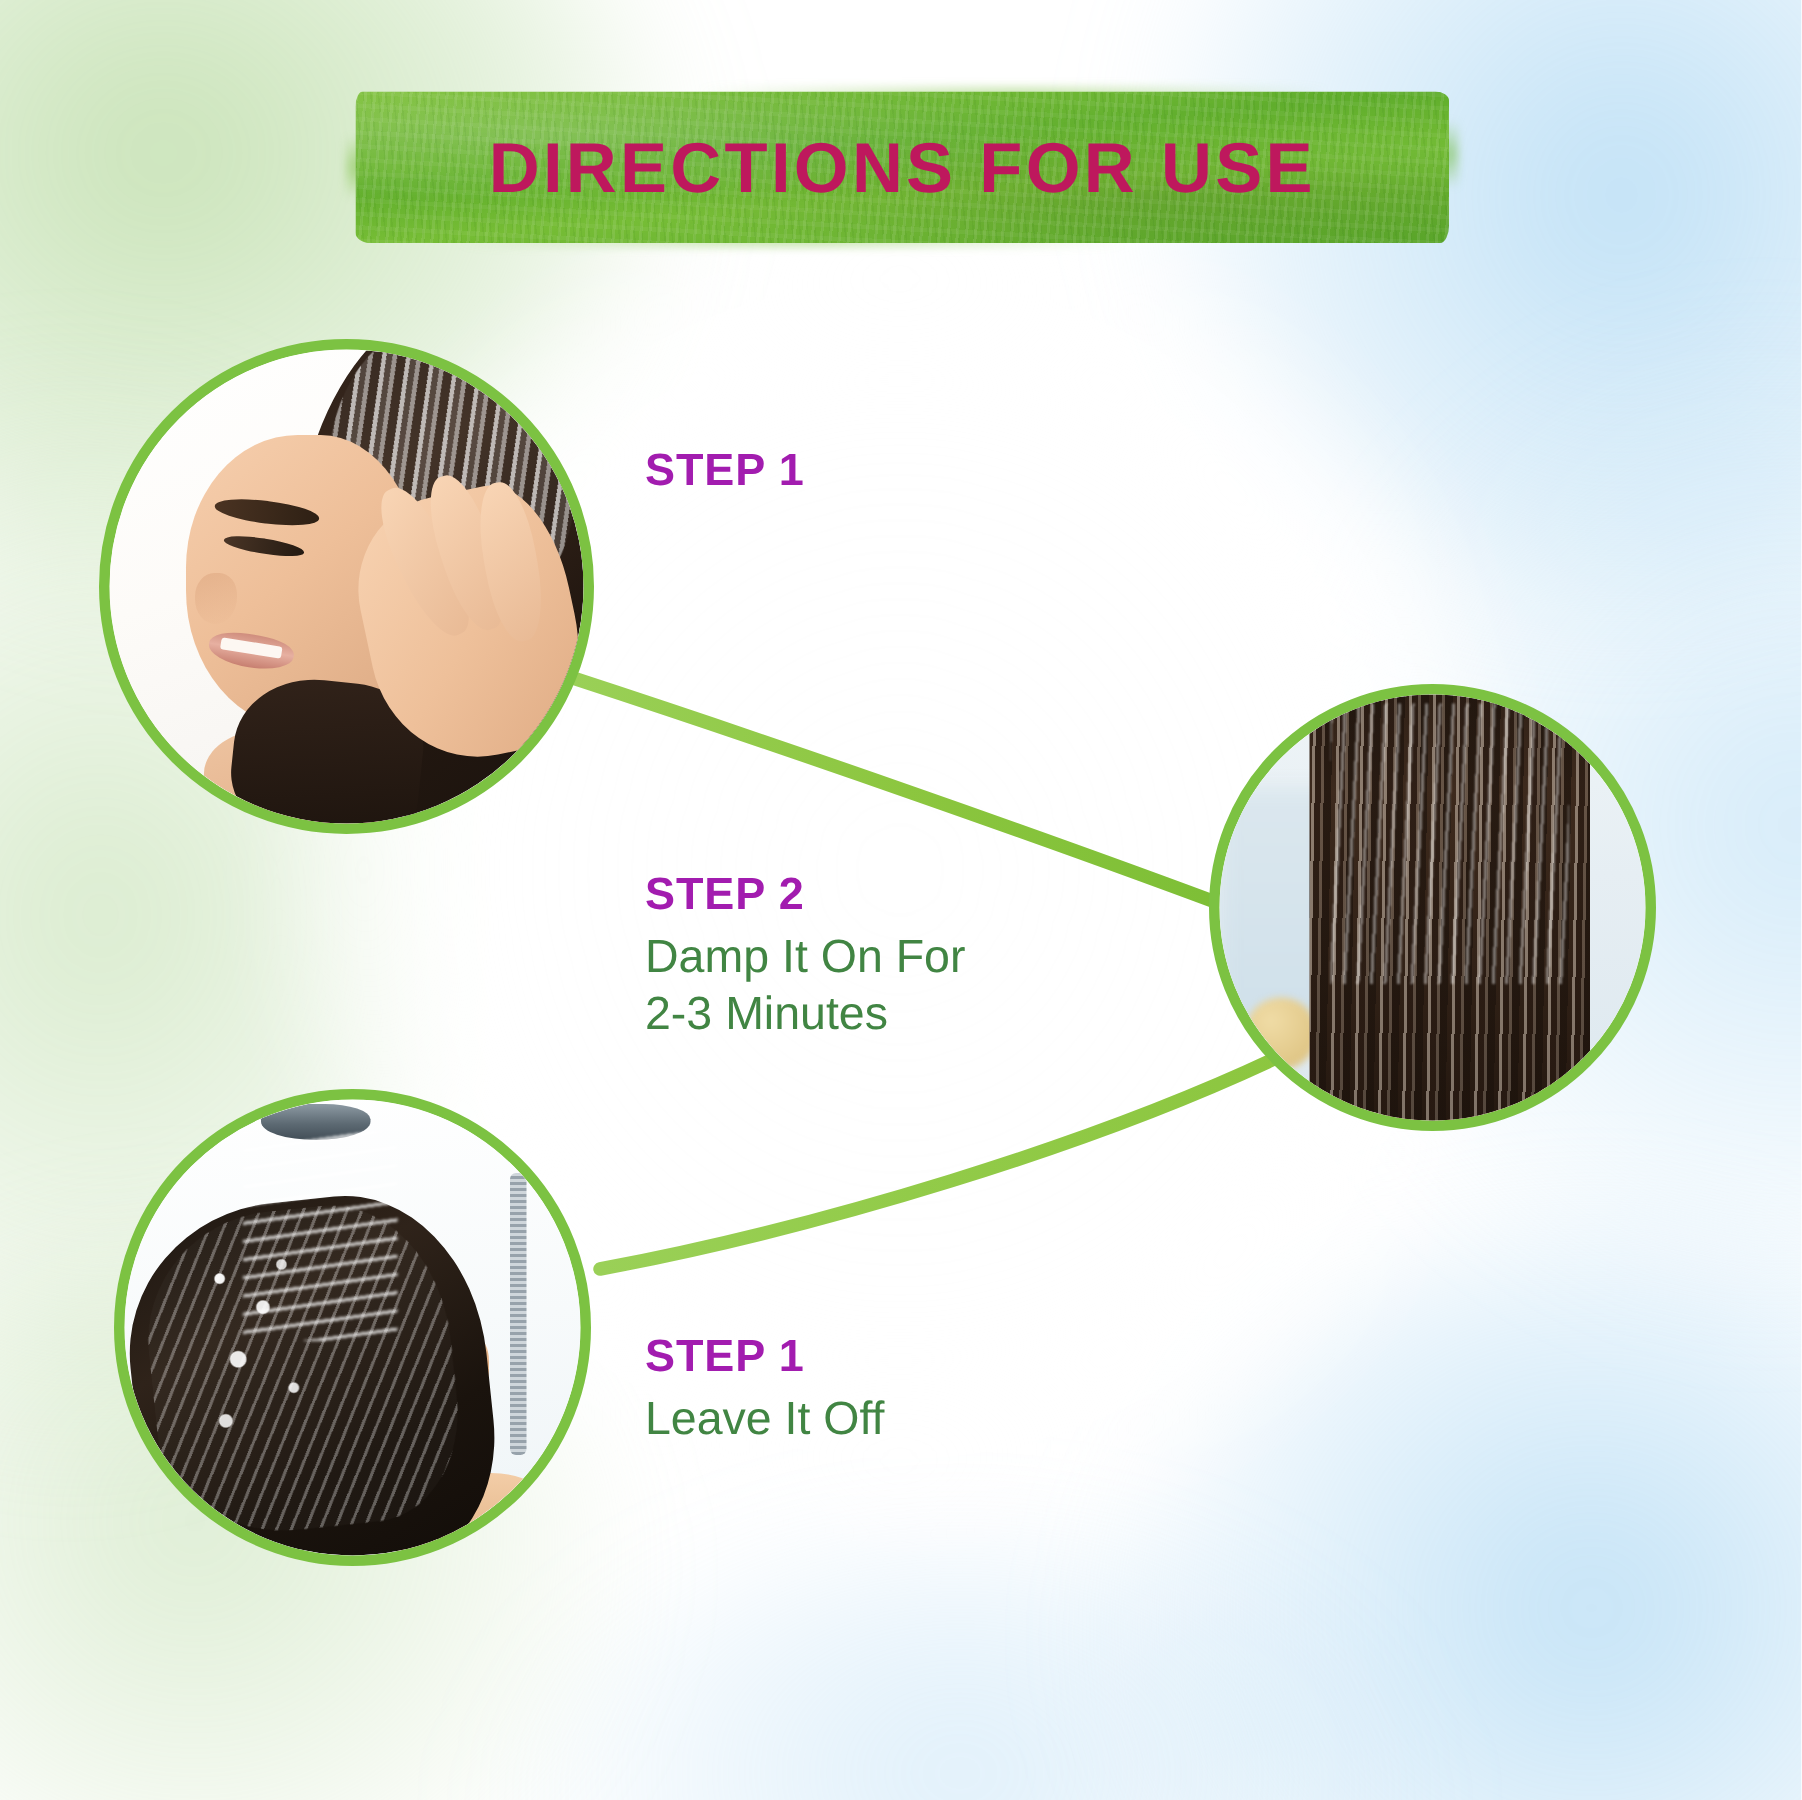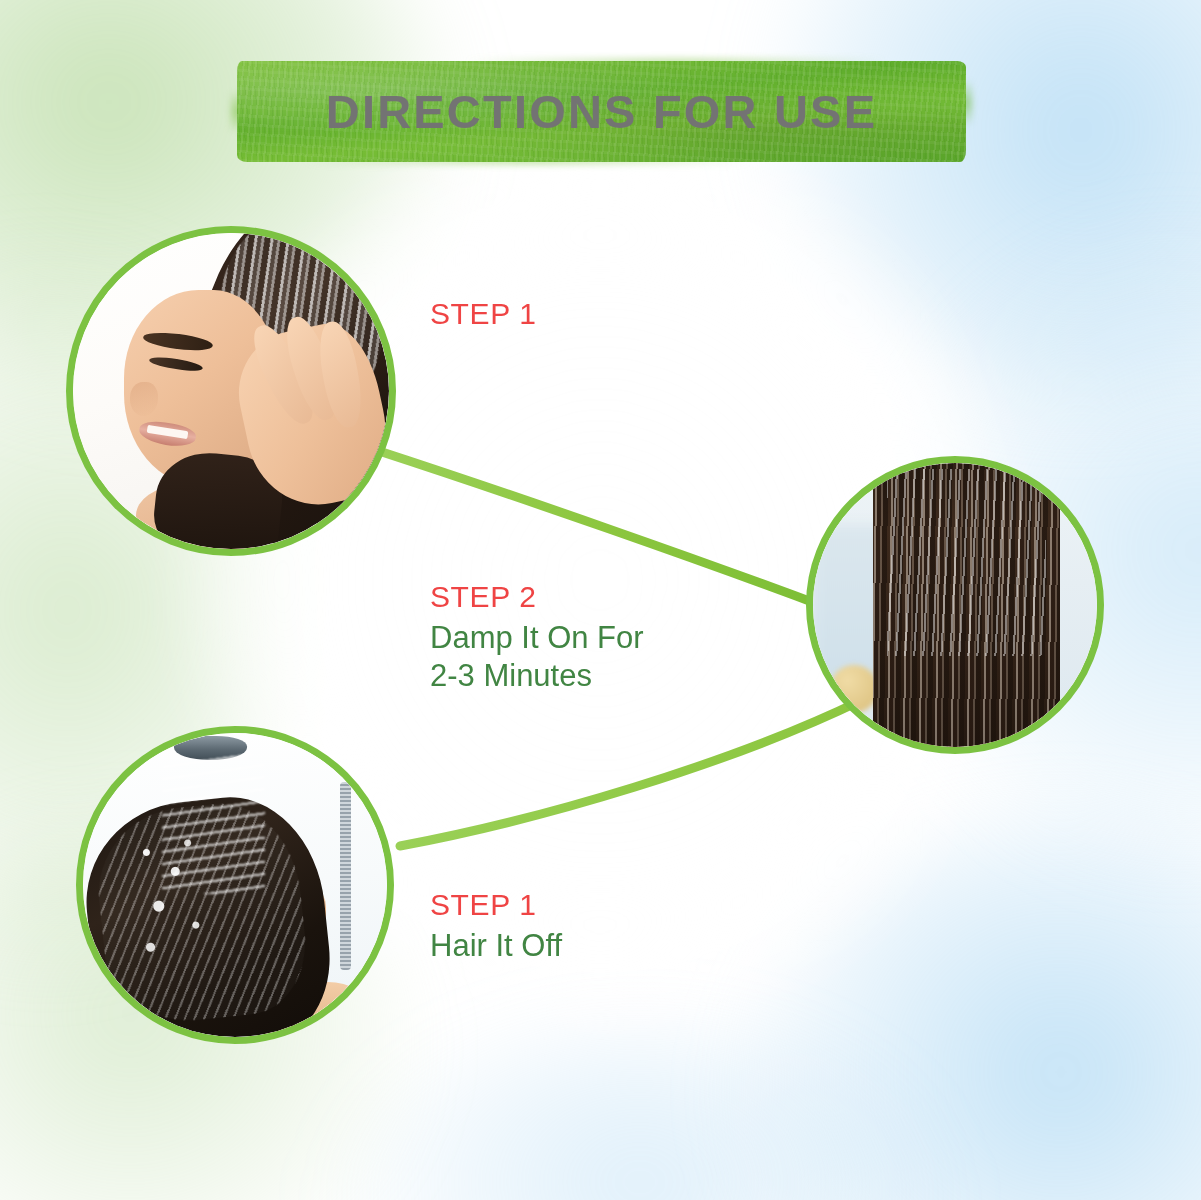--- a/index.html
+++ b/index.html
@@ -104,21 +104,21 @@
     inset: 0;
     opacity: .30;
     border-radius: inherit;
     background-image:
       repeating-linear-gradient(96deg, rgba(255,255,255,.30) 0 2px, rgba(255,255,255,0) 2px 6px),
       repeating-linear-gradient(84deg, rgba(20,90,10,.18) 0 1px, rgba(20,90,10,0) 1px 5px),
       repeating-linear-gradient(3deg, rgba(255,255,255,.16) 0 3px, rgba(255,255,255,0) 3px 9px);
   }
   .banner .label {
     position: relative;
-    color: #737373;
+    color: #be185d;
     white-space: nowrap;
   }
 
   #title-banner {
     left: 237px; top: 61px;
     width: 729px; height: 101px;
   }
   #title-banner .label {
     font-size: 47px;
     font-weight: bold;
@@ -347,22 +347,22 @@
     border-radius: 4px;
     filter: blur(1px);
   }
 
   
   .step-text {
     position: absolute;
   }
   .step-title {
     font-size: 30px;
-    font-weight: normal;
-    color: #ef4444;
+    font-weight: bold;
+    color: #a21caf;
     letter-spacing: .6px;
     margin: 0 0 6px 0;
     line-height: 1.1;
   }
   .step-desc {
     font-size: 31px;
     font-weight: normal;
     color: #418543;
     line-height: 1.22;
     margin: 0;
@@ -462,17 +462,17 @@
   </div>
 
   <div id="step2-text" class="step-text">
     <p class="step-title">STEP 2</p>
     <p class="step-desc">Damp It On For</p>
     <p class="step-desc">2-3 Minutes</p>
   </div>
 
   <div id="step3-text" class="step-text">
     <p class="step-title">STEP 1</p>
-    <p class="step-desc">Hair It Off</p>
+    <p class="step-desc">Leave It Off</p>
   </div>
 
 
 </div>
 
 </body></html>

